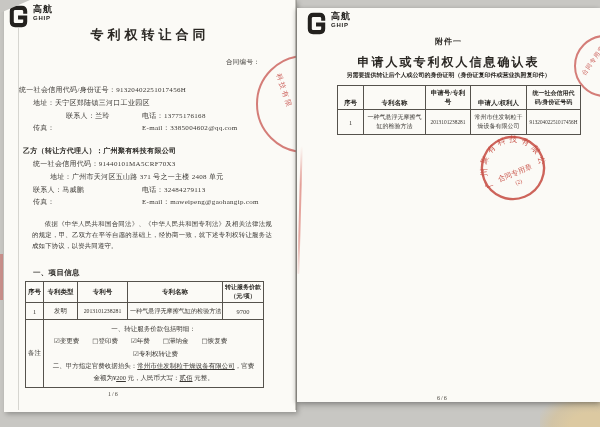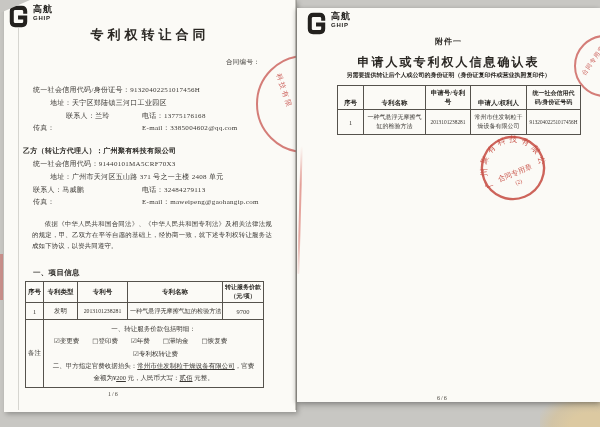--- a/index.html
+++ b/index.html
@@ -59,22 +59,22 @@
     </svg>
     <div>
       <div class="logo-cn">高航</div>
       <div class="logo-en">GHIP</div>
     </div>
   </div>
 
   <div class="doc-title" style="top:26px;font-size:13px;letter-spacing:4px;">专利权转让合同</div>
   <div class="ln" style="left:222px;top:58px;font-size:6.5px;">合同编号：</div>
 
-  <div class="ln" style="left:29px;top:85px;">统一社会信用代码/身份证号：91320402251017456H</div>
-  <div class="ln" style="left:46px;top:98px;text-align:right;">地址：天宁区郑陆镇三河口工业园区</div>
+  <div class="ln" style="left:15px;top:85px;">统一社会信用代码/身份证号：91320402251017456H</div>
+  <div class="ln" style="left:29px;top:98px;text-align:right;">地址：天宁区郑陆镇三河口工业园区</div>
   <div class="ln" style="left:29px;top:111px;margin-left:33px;">联系人：兰玲</div>
   <div class="ln" style="left:138px;top:111px;">电话：13775176168</div>
   <div class="ln" style="left:29px;top:123px;">传真：</div>
   <div class="ln" style="left:138px;top:123px;">E-mail：3385004602@qq.com</div>
 
   <div class="ln bold" style="left:19px;top:146px;">乙方（转让方代理人）：广州聚有科技有限公司</div>
   <div class="ln" style="left:29px;top:159px;">统一社会信用代码：91440101MA5CRF70X3</div>
   <div class="ln" style="left:46px;top:172px;">地址：广州市天河区五山路 371 号之一主楼 2408 单元</div>
   <div class="ln" style="left:29px;top:185px;">联系人：马威鹏</div>
   <div class="ln" style="left:138px;top:185px;">电话：32484279113</div>

